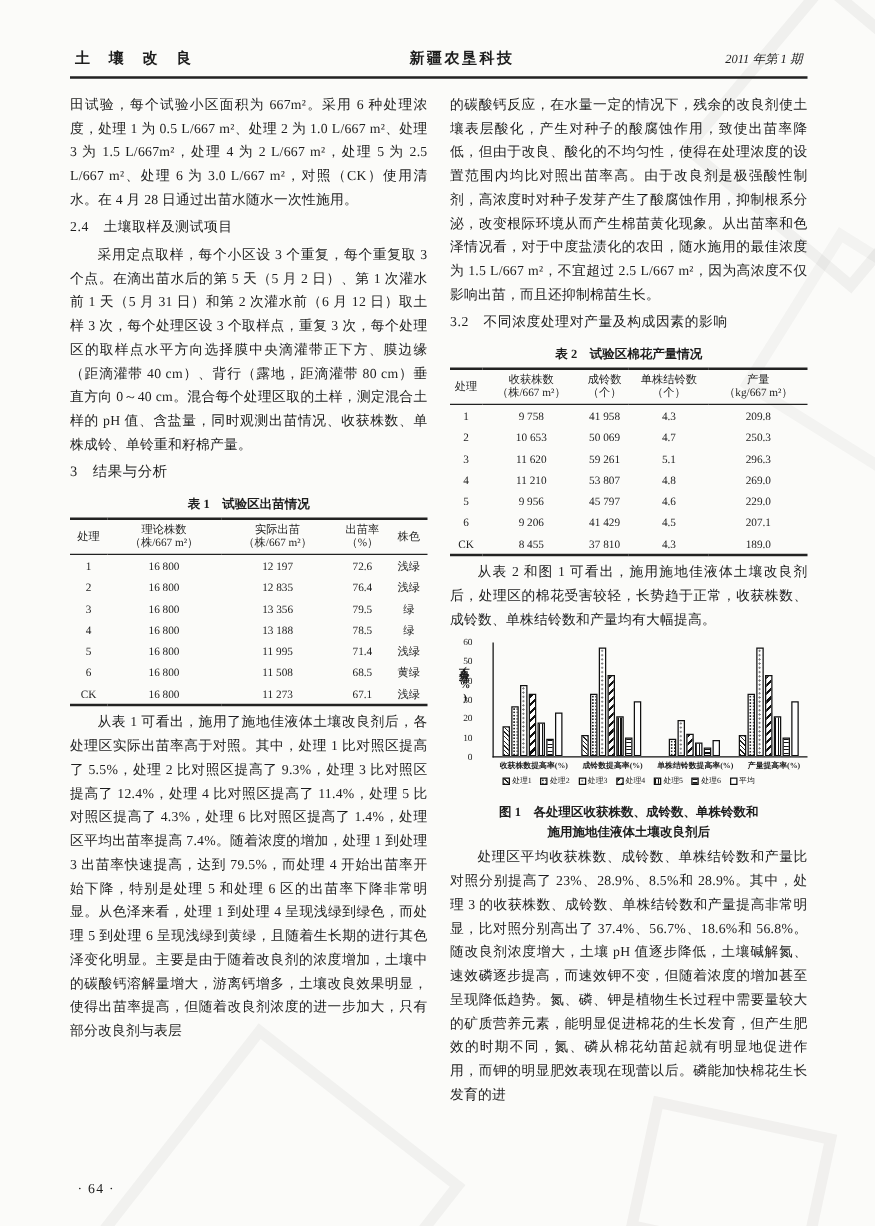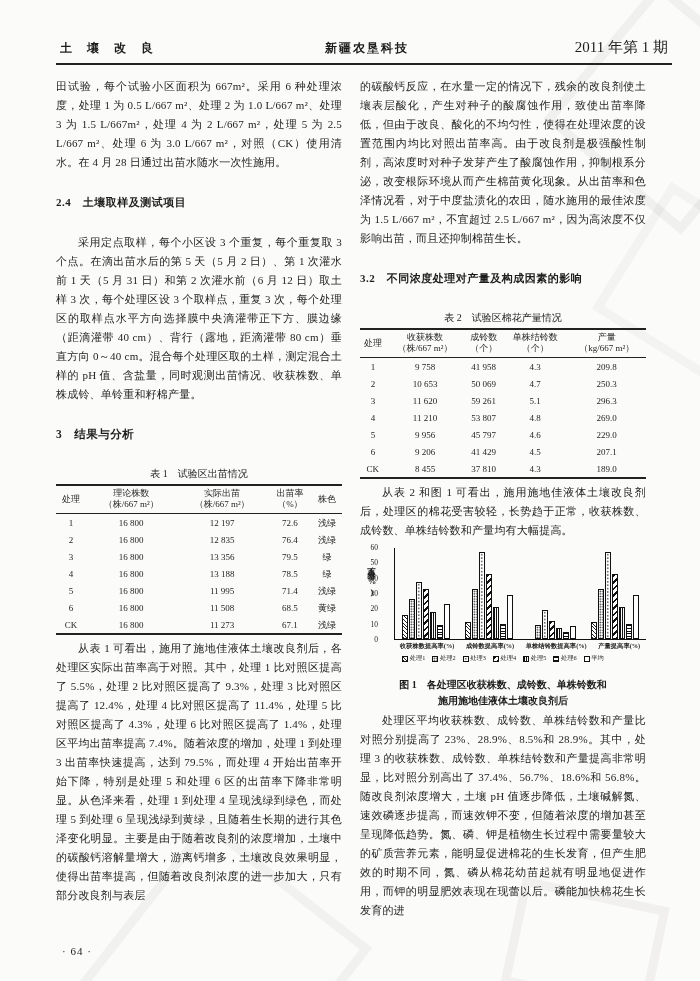--- a/index.html
+++ b/index.html
@@ -4,40 +4,40 @@
 <style>
   * { margin:0; padding:0; box-sizing:border-box; }
   html,body { width:700px; height:981px; }
   body {
     position:relative;
     background:#fbfbf9;
     font-family:"Liberation Serif","DejaVu Serif",serif;
     color:#1d1d1d;
     overflow:hidden;
   }
-  .page { position:absolute; inset:0; padding:38px 28px 0 56px; }
+  .page { position:absolute; inset:0; padding:38px 54px 0 56px; }
 
   
   .hdr { display:flex; justify-content:space-between; align-items:baseline;
          font-size:12px; padding:0 4px 6px 4px; }
   .hdr .hl { font-weight:bold; letter-spacing:6px; }
   .hdr .hc { font-weight:bold; letter-spacing:2px; }
-  .hdr .hr { font-size:15px; }
+  .hdr .hr { font-size:10px;font-style:italic; }
   .hdr-rule { border-bottom:2.2px solid #222; margin-bottom:12px; }
 
   
   .cols { display:flex; gap:18px; }
   .col { width:286px; }
 
   p.body-text { font-size:11px; line-height:19px; text-align:justify; letter-spacing:0.2px; }
   p.indent { text-indent:2em; }
-  .sec-h { font-size:11px; font-weight:bold; line-height:21px; margin:20px 0; letter-spacing:0.5px; }
+  .sec-h { font-size:11px; font-weight:normal; line-height:21px; margin:2px 0; letter-spacing:0.5px; }
   .sec-h.big { font-size:11.5px; }
 
-  .tbl-title { text-align:center; font-weight:normal; font-size:10px; line-height:17px; margin-top:16px; }
+  .tbl-title { text-align:center; font-weight:bold; font-size:10px; line-height:17px; margin-top:6px; }
 
   table.three-line { width:100%; border-collapse:collapse; margin:2px 0 4px 0;
     border-top:2px solid #222; border-bottom:2px solid #222; font-size:9px; }
   table.three-line th { font-weight:normal; border-bottom:1.2px solid #222;
     white-space:pre-line; padding:2px 0 3px 0; text-align:center; line-height:11px; }
   table.three-line td { text-align:center; padding:2.5px 0; line-height:12px; }
 
   
   .figure-block { margin:8px 0 2px 0; }
   .chart { display:flex; align-items:flex-start; margin:4px 0 0 6px; }

